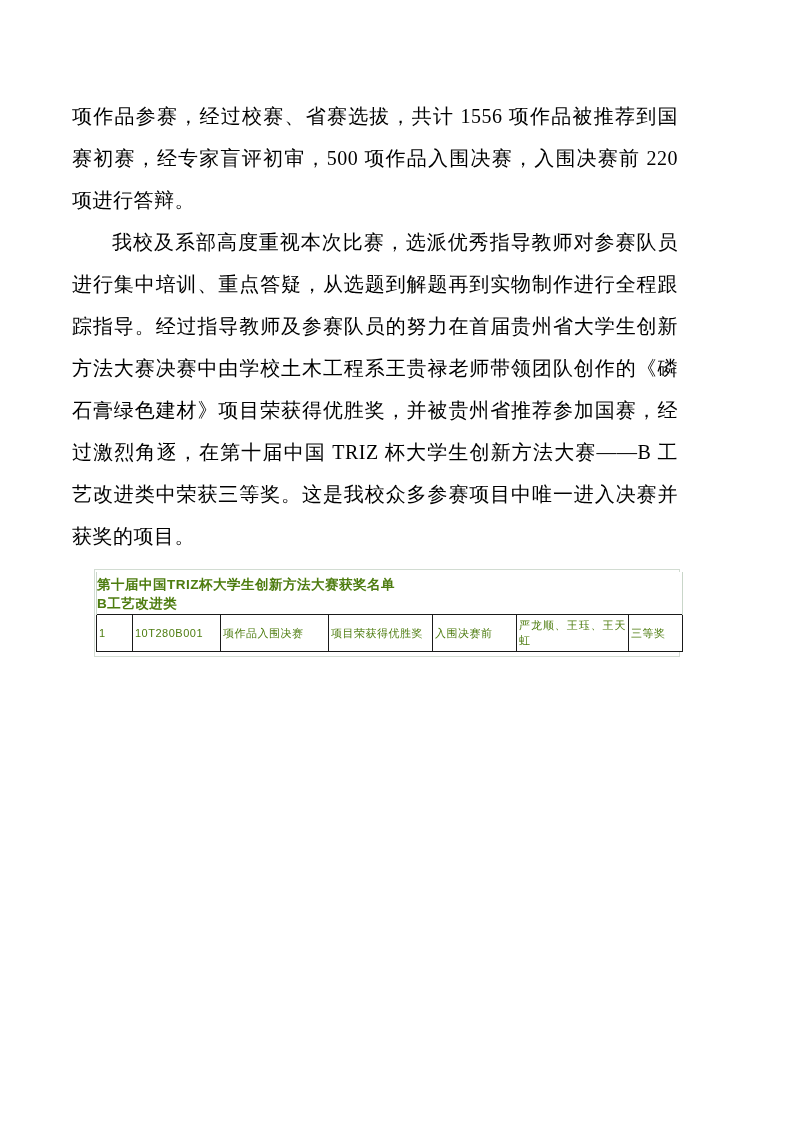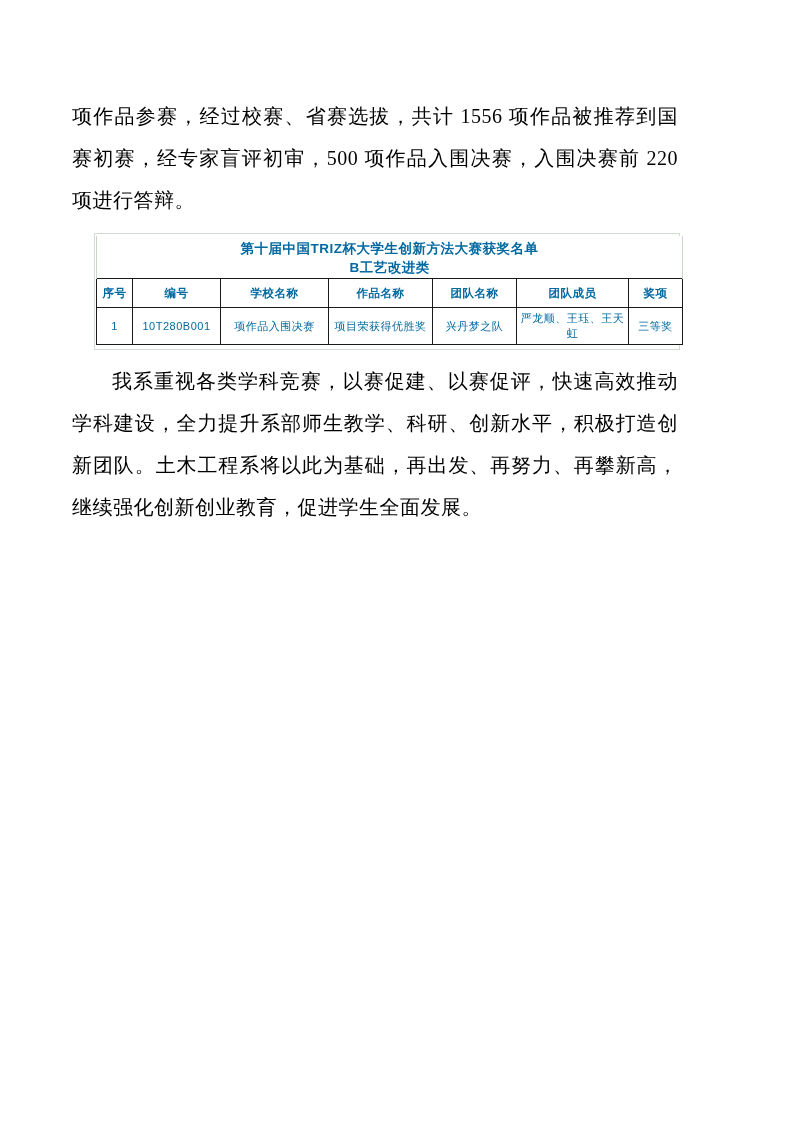--- a/index.html
+++ b/index.html
@@ -44,25 +44,24 @@
   table.award {
     border-collapse: collapse;
     width: 586px;
     table-layout: fixed;
     font-family: "Liberation Sans", "DejaVu Sans", sans-serif;
     background: #ffffff;
   }
   table.award td, table.award th {
     border: 1px solid #1a1a1a;
     padding: 3px 2px;
-    text-align: center;
     vertical-align: middle;
     font-size: 11px;
     line-height: 15px;
-    color: #0369a1;
+    color: #4d7c0f;
   }
   table.award tr.title-row td {
     border: none;
     border-left: 1px solid #c9d6c9;
     border-right: 1px solid #c9d6c9;
     font-weight: bold;
     font-size: 13.5px;
     line-height: 19px;
     padding: 3px 0 1px 0;
     background: #ffffff;
@@ -99,59 +98,50 @@
   }
 </style>
 </head>
 <body>
 
 <div class="page">
   <div class="doc-body">
 
     <p class="para">项作品参赛，经过校赛、省赛选拔，共计 1556 项作品被推荐到国赛初赛，经专家盲评初审，500 项作品入围决赛，入围决赛前 220 项进行答辩。</p>
 
+    <p class="para indent">我校及系部高度重视本次比赛，选派优秀指导教师对参赛队员进行集中培训、重点答疑，从选题到解题再到实物制作进行全程跟踪指导。经过指导教师及参赛队员的努力在首届贵州省大学生创新方法大赛决赛中由学校土木工程系王贵禄老师带领团队创作的《磷石膏绿色建材》项目荣获得优胜奖，并被贵州省推荐参加国赛，经过激烈角逐，在第十届中国 TRIZ 杯大学生创新方法大赛——B 工艺改进类中荣获三等奖。这是我校众多参赛项目中唯一进入决赛并获奖的项目。</p>
 
     <div class="table-wrap">
       <div class="tbl-outer">
         <table class="award">
           <colgroup>
             <col class="col-0">
             <col class="col-1">
             <col class="col-2">
             <col class="col-3">
             <col class="col-4">
             <col class="col-5">
             <col class="col-6">
           </colgroup>
           <tbody>
             <tr class="title-row">
               <td colspan="7">
                 <span>第十届中国TRIZ杯大学生创新方法大赛获奖名单</span>
                 <span class="l2">B工艺改进类</span>
               </td>
             </tr>
-            <tr class="header-row">
-              <td>序号</td>
-              <td>编号</td>
-              <td>学校名称</td>
-              <td>作品名称</td>
-              <td>团队名称</td>
-              <td>团队成员</td>
-              <td>奖项</td>
-            </tr>
             <tr class="data-row">
               <td>1</td>
               <td>10T280B001</td>
               <td>项作品入围决赛</td>
               <td>项目荣获得优胜奖</td>
-              <td>兴丹梦之队</td>
+              <td>入围决赛前</td>
               <td>严龙顺、王珏、王天虹</td>
               <td>三等奖</td>
             </tr>
           </tbody>
         </table>
       </div>
     </div>
 
-    <p class="para indent after-table">我系重视各类学科竞赛，以赛促建、以赛促评，快速高效推动学科建设，全力提升系部师生教学、科研、创新水平，积极打造创新团队。土木工程系将以此为基础，再出发、再努力、再攀新高，继续强化创新创业教育，促进学生全面发展。</p>
 
   </div>
 </div>
 
 </body></html>

